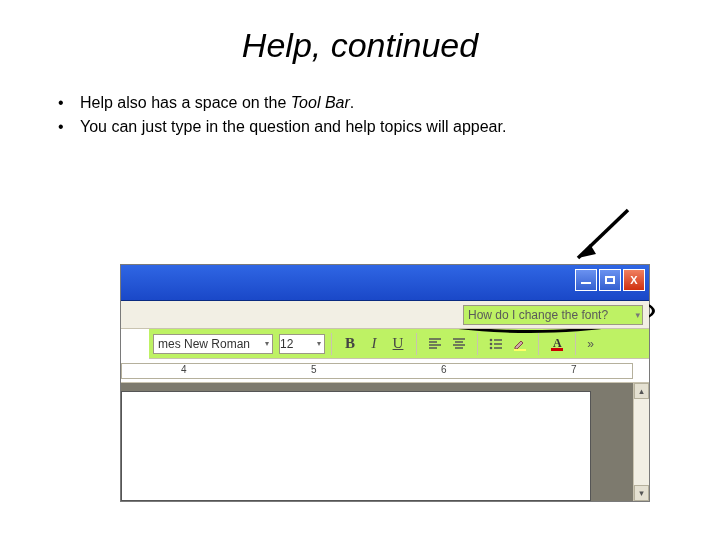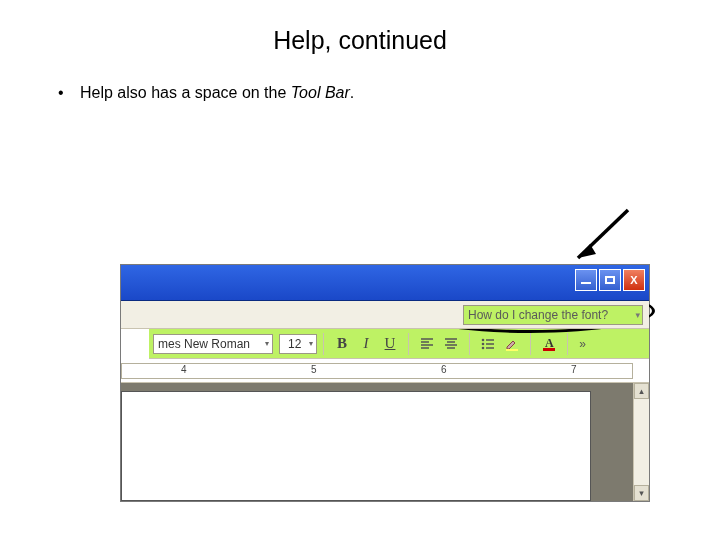--- a/index.html
+++ b/index.html
@@ -1,39 +1,39 @@
 <!DOCTYPE html>
 <html><head>
 <meta charset="utf-8">
 <style>
   * { margin:0; padding:0; box-sizing:border-box; }
   body { width:720px; height:540px; background:#fff; font-family:Arial,Helvetica,sans-serif; overflow:hidden; position:relative; }
   .slide { padding:20px 30px; }
-  h1 { font-size:25px; font-weight:400; text-align:center; margin:6px 0 28px; color:#000; }
+  h1 { font-size:34px; font-weight:400; text-align:center; margin:6px 0 28px; color:#000;font-style:italic; }
   ul { list-style:none; margin-left:28px; }
   li { font-size:16px; color:#000; margin-bottom:4px; line-height:1.25; position:relative; padding-left:22px; }
   li::before { content:"•"; position:absolute; left:0; top:0; }
   .ital { font-style:italic; }
   
   .arrow { position:absolute; right:84px; top:206px; width:70px; height:60px; }
   
   .shot { position:absolute; left:120px; top:264px; width:530px; border:1px solid #7a7a7a; }
   .titlebar { height:36px; background:linear-gradient(#2f66e4,#1a48c8); border-bottom:1px solid #0a2a80; position:relative; }
   .winbtns { position:absolute; right:4px; top:4px; display:flex; gap:2px; }
   .winbtn { width:22px; height:22px; border:1px solid #fff; display:flex; align-items:center; justify-content:center; font-size:11px; font-family:Verdana,sans-serif; font-weight:bold; color:#fff; }
   .winbtn.min,.winbtn.max { background:linear-gradient(#6a92f0,#3560d0); }
   .winbtn.cls { background:linear-gradient(#f08060,#d03010); }
   .winbtn.min span { border-bottom:2px solid #fff; width:10px; display:block; margin-top:6px;}
   .winbtn.max span { border:2px solid #fff; width:10px; height:8px; display:block;}
   .menubar { height:28px; background:#f2efe4; border-bottom:1px solid #c9c3b0; position:relative; }
   .helpbox { position:absolute; right:6px; top:4px; width:180px; height:20px; background:#bef264; border:1px solid #9c9885; font-size:12px; font-family:Verdana,sans-serif; padding:2px 4px; color:#5a5a5a; display:flex; align-items:center; }
   .helpbox .drop { position:absolute; right:2px; font-size:9px; color:#777; }
   .toolbar { height:30px; background:#bef264; border-bottom:1px solid #c9c3b0; display:flex; align-items:center; padding:0 4px; font-family:Verdana,sans-serif; font-size:12px; color:#333;margin-left:28px; }
   .fontname { background:#fff; border:1px solid #9c9885; height:20px; padding:0 16px 0 4px; font-size:12px; position:relative; width:120px; display:flex; align-items:center;}
-  .fontsize { background:#fff; border:1px solid #9c9885; height:20px; padding:0 14px 0 8px; font-size:12px; margin-left:6px; position:relative; width:38px; display:flex; align-items:center;}
+  .fontsize { background:#fff; border:1px solid #9c9885; height:20px; padding:0 14px 0 0; font-size:12px; margin-left:6px; position:relative; width:46px; display:flex; align-items:center;}
   .dd { position:absolute; right:3px; font-size:8px; color:#666; }
   .sep { width:1px; height:22px; background:#c9c3b0; margin:0 6px; }
   .tbtn { width:22px; height:22px; display:flex; align-items:center; justify-content:center; font-family:"Times New Roman",serif; font-size:15px; margin:0 1px; }
   .b { font-weight:bold; font-family:"Times New Roman",serif; color:#444;}
   .i { font-style:italic; font-family:"Times New Roman",serif; color:#444;}
   .u { text-decoration:underline; font-family:"Times New Roman",serif; color:#444;}
   .tbtn svg { width:16px; height:16px; }
   .more { font-size:12px; letter-spacing:1px; color:#555; width:18px; text-align:center;}
   .ruler { height:24px; background:#fff; border-bottom:1px solid #c9c3b0; position:relative; font-family:Verdana,sans-serif; font-size:10px; }
   .ruler .track { position:absolute; left:0; right:16px; top:4px; height:16px; background:#fff; border:1px solid #b5b09c; }
@@ -47,20 +47,23 @@
   .ellipse { position:absolute; right:-6px; top:24px; width:250px; height:44px; border:3px solid #000; border-radius:50%; pointer-events:none; }
 </style>
 </head>
 <body>
 
 <div class="slide">
   <h1>Help, continued</h1>
   <ul>
     <li>
       <span>Help also has a space on the </span><span class="ital">Tool Bar</span><span>.</span>
+    </li>
+    <li>
+      <span>You can just type in the question and help topics will appear.</span>
     </li>
   </ul>
 </div>
 
 <svg class="arrow" viewBox="0 0 70 60">
   <line x1="62" y1="4" x2="12" y2="52" stroke="#000" stroke-width="3.5"></line>
   <polygon points="12,52 24,38 30,48" fill="#000"></polygon>
 </svg>
 
 <div class="shot">

